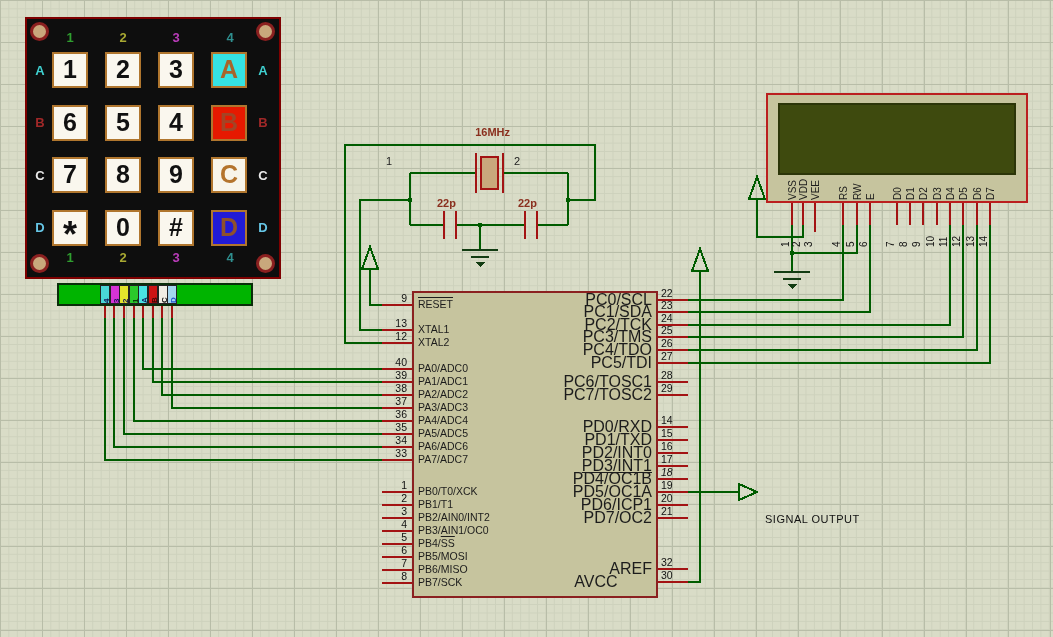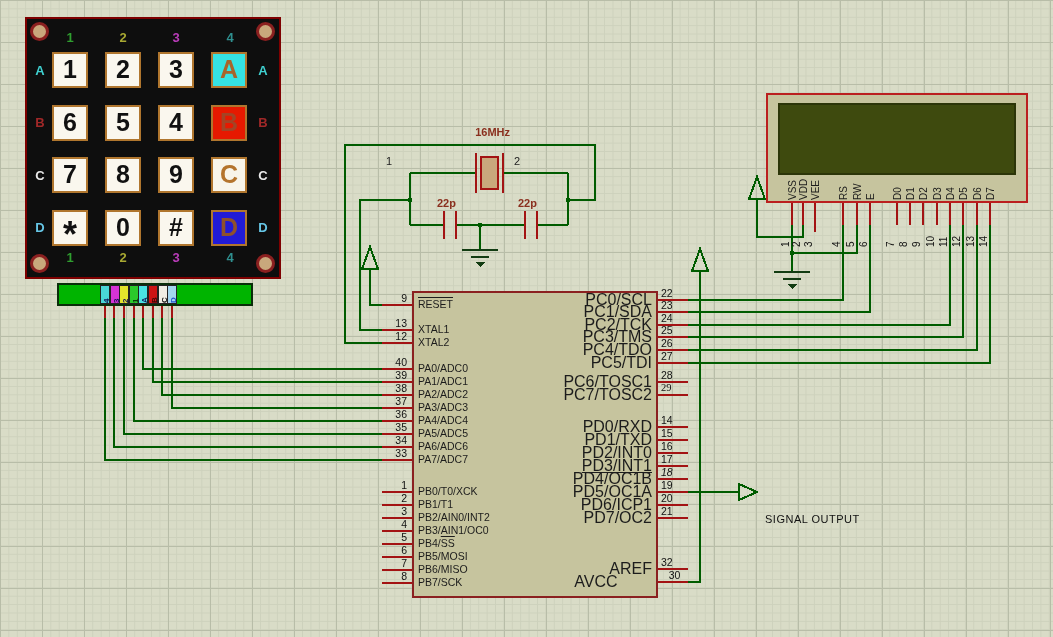--- a/index.html
+++ b/index.html
@@ -339,31 +339,31 @@
   <div class="abs pin-name-r" style="left:540px;top:562px;">AREF</div>
   <div class="abs pin-name-r" style="left:540px;top:575px;text-align:center;">AVCC</div>
 
   <div class="abs pin-num-r" style="left:661px;top:287px;">22</div>
   <div class="abs pin-num-r" style="left:661px;top:299px;">23</div>
   <div class="abs pin-num-r" style="left:661px;top:312px;">24</div>
   <div class="abs pin-num-r" style="left:661px;top:324px;">25</div>
   <div class="abs pin-num-r" style="left:661px;top:337px;">26</div>
   <div class="abs pin-num-r" style="left:661px;top:350px;">27</div>
   <div class="abs pin-num-r" style="left:661px;top:369px;">28</div>
-  <div class="abs pin-num-r" style="left:661px;top:382px;font-family:Liberation Serif, serif;">29</div>
+  <div class="abs pin-num-r" style="left:661px;top:382px;">29</div>
   <div class="abs pin-num-r" style="left:661px;top:414px;">14</div>
   <div class="abs pin-num-r" style="left:661px;top:427px;">15</div>
   <div class="abs pin-num-r" style="left:661px;top:440px;">16</div>
   <div class="abs pin-num-r" style="left:661px;top:453px;">17</div>
   <div class="abs pin-num-r" style="left:661px;top:466px;font-style:italic;">18</div>
   <div class="abs pin-num-r" style="left:661px;top:479px;">19</div>
   <div class="abs pin-num-r" style="left:661px;top:492px;">20</div>
   <div class="abs pin-num-r" style="left:661px;top:505px;">21</div>
   <div class="abs pin-num-r" style="left:661px;top:556px;">32</div>
-  <div class="abs pin-num-r" style="left:661px;top:569px;text-align:center;">30</div>
+  <div class="abs pin-num-r" style="left:661px;top:569px;">30</div>
 
   <div class="abs lcd-body" style="left:766px;top:93px;"></div>
   <div class="abs lcd-screen" style="left:778px;top:103px;"></div>
 
   <div class="vlab" style="left:787px;top:200px;">VSS</div>
   <div class="vlab" style="left:798px;top:200px;">VDD</div>
   <div class="vlab" style="left:810px;top:200px;">VEE</div>
   <div class="vlab" style="left:838px;top:200px;">RS</div>
   <div class="vlab" style="left:852px;top:200px;">RW</div>
   <div class="vlab" style="left:865px;top:200px;">E</div>

